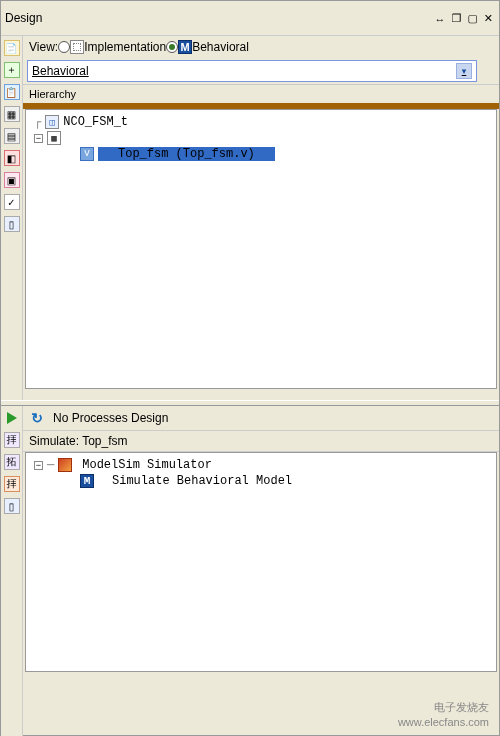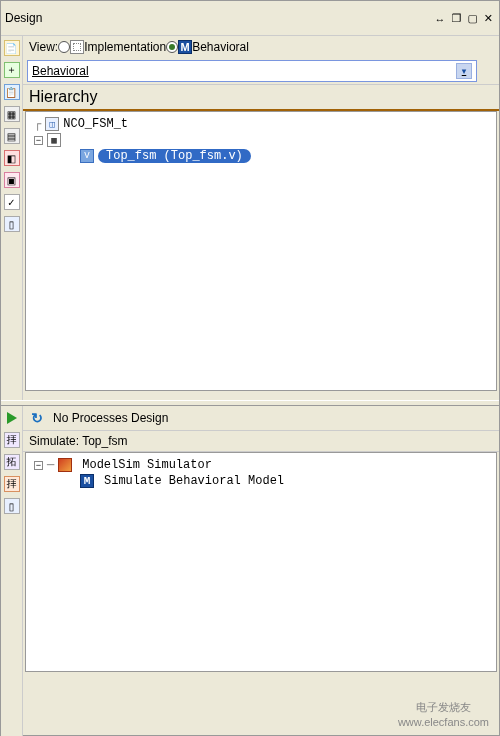--- a/index.html
+++ b/index.html
@@ -64,22 +64,22 @@
   width: 22px; background: #ece9d8; border-right: 1px solid #ccc;
   display: flex; flex-direction: column; align-items: center;
   padding-top: 4px; gap: 6px;
 }
 .sidebar .sb-icon {
   width: 16px; height: 16px; border: 1px solid #aaa;
   display: flex; align-items: center; justify-content: center;
   font-size: 10px;
 }
 .hierarchy-header {
-  padding: 3px 6px; font-size: 16px;
-  border-top: 1px solid #ccc; border-bottom: 2px solid #a16207;
+  padding: 3px 6px; font-size: 11px;
+  border-top: 1px solid #ccc; border-bottom: 6px solid #a16207;
   background: #ece9d8;
 }
 .tree-area {
   background: #fff; border: 1px solid #999; margin: 0 2px 2px 2px;
   height: 280px; overflow: auto; padding: 4px;
   font-family: "Courier New", monospace;
   font-size: 12px;
 }
 .tree-row {
   display: flex; align-items: center; gap: 4px; padding: 1px 0;
@@ -97,21 +97,21 @@
 }
 .node-icon {
   width: 14px; height: 14px; display: inline-flex;
   align-items: center; justify-content: center;
   font-size: 9px; border: 1px solid #888;
 }
 .proj-icon { background:#e8f0ff; color:#2a5fb0;}
 .device-icon { background:#fff; }
 .v-icon { background:#7aa6e0; color:#fff; border-color:#3a6fc0;}
 .selected-node {
-  background: #316ac5; color: #ffffff; padding: 0 8px; border-radius: 7px;
+  background: #316ac5; color: #000000; padding: 0 20px;
 }
 .splitter {
   height: 6px; background: #ece9d8; border-top:1px solid #fff; border-bottom:1px solid #999;
   cursor: row-resize;
 }
 .status-row {
   display: flex; align-items: center; gap: 8px;
   padding: 4px 6px; font-size: 12px;
 }
 .refresh-icon {
@@ -132,21 +132,21 @@
   background: #fff; border: 1px solid #999; margin: 0 2px;
   height: 220px; overflow:auto; padding: 4px;
   font-family: "Courier New", monospace; font-size: 12px;
 }
 .tool-icon {
   width:14px; height:14px; background:linear-gradient(135deg,#d04020,#f0a040);
   border:1px solid #a03010;
 }
 .watermark {
   position: absolute; right: 10px; bottom: 6px;
-  font-size: 11px; color: #888; text-align: center;
+  font-size: 11px; color: #888; text-align: right;
   line-height: 1.3;
 }
 </style>
 </head>
 <body>
 
 <div class="panel" style="height:100%; position:relative;">
 
   <div class="titlebar">
     <span class="title">Design</span>
@@ -236,21 +236,21 @@
 
           <div class="processes-area">
             <div class="tree-row tree-indent-1">
               <span class="tree-handle">−</span>
               <span class="tree-line">─</span>
               <span class="tool-icon"></span>
               <span style="margin-left:6px;">ModelSim Simulator</span>
             </div>
             <div class="tree-row tree-indent-3">
               <span class="icon-box m-icon">M</span>
-              <span style="margin-left:6px;font-family:Liberation Mono, monospace;">Simulate Behavioral Model</span>
+              <span style="margin-left:14px;font-family:Liberation Mono, monospace;">Simulate Behavioral Model</span>
             </div>
           </div>
         </div>
       </div>
 
     </div>
   </div>
 
   <div class="watermark">
     <div>电子发烧友</div>

